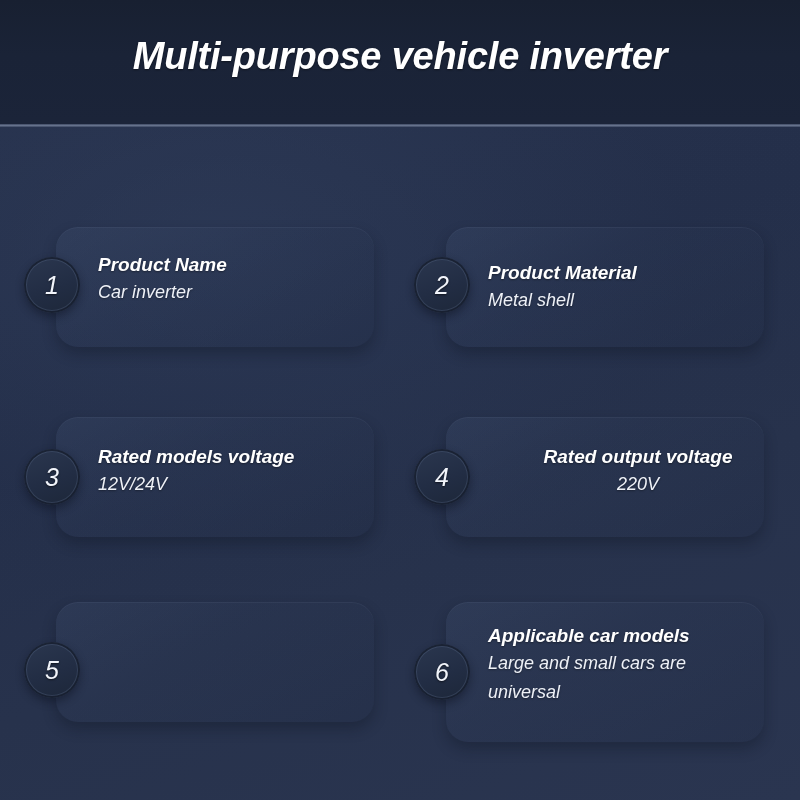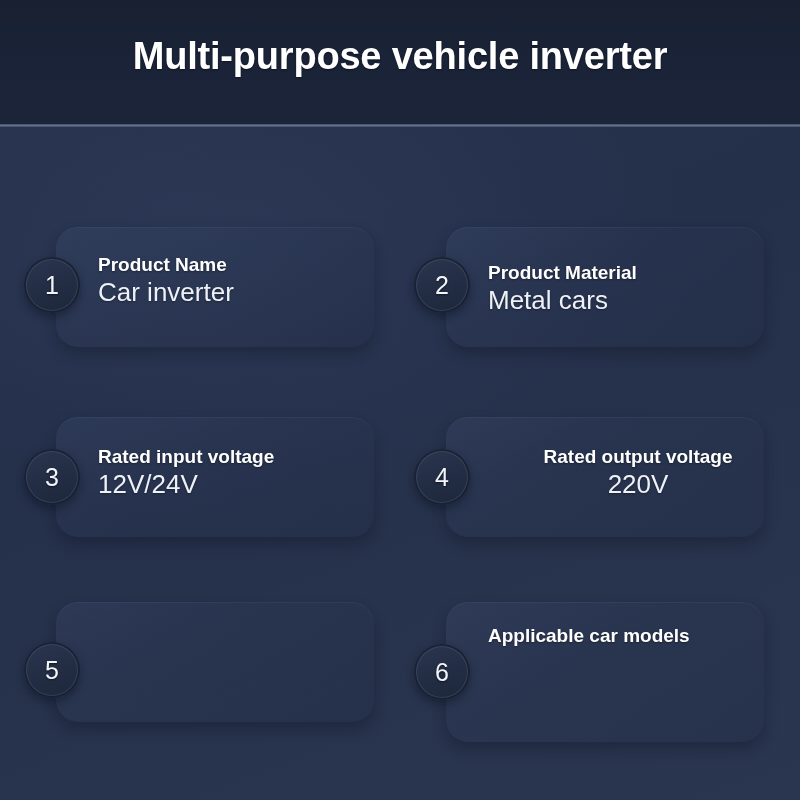--- a/index.html
+++ b/index.html
@@ -12,20 +12,21 @@
     font-family: "Liberation Sans", sans-serif;
     -webkit-font-smoothing: antialiased;
   }
 
   .page {
     position: relative;
     width: 800px;
     height: 800px;
     overflow: hidden;
     background: #222d46;
+    font-style: italic;
   }
 
   
   .header {
     position: absolute;
     left: 0;
     top: 0;
     width: 800px;
     height: 124px;
     background: linear-gradient(180deg, #182031 0%, #1a2337 45%, #1b2439 100%);
@@ -119,21 +120,21 @@
   }
   .card-title {
     color: #ffffff;
     font-size: 19px;
     font-weight: bold;
     line-height: 27px;
     text-shadow: 0 1px 2px rgba(0,0,0,0.40);
   }
   .card-sub {
     color: #eef1f7;
-    font-size: 26px;
+    font-size: 18px;
     font-weight: normal;
     line-height: 29px;
     text-shadow: 0 1px 2px rgba(0,0,0,0.35);
   }
 
   
   .col-left  { left: 0px; }
   .col-right { left: 390px; }
   .row-1 { top: 100px; }
   .row-2 { top: 290px; }
@@ -161,29 +162,29 @@
           <div class="card-title">Product Name</div>
           <div class="card-sub">Car inverter</div>
         </div>
       </div>
 
       <div class="cell col-right row-1">
         <div class="card"></div>
         <div class="badge" style="top:30px;">2</div>
         <div class="text-block" style="top:24px;margin-top:8px;">
           <div class="card-title">Product Material</div>
-          <div class="card-sub">Metal cars</div>
+          <div class="card-sub">Metal shell</div>
         </div>
       </div>
 
       <div class="cell col-left row-2">
         <div class="card"></div>
         <div class="badge" style="top:32px;">3</div>
         <div class="text-block" style="top:26px;">
-          <div class="card-title">Rated input voltage</div>
+          <div class="card-title">Rated models voltage</div>
           <div class="card-sub">12V/24V</div>
         </div>
       </div>
 
       <div class="cell col-right row-2">
         <div class="card"></div>
         <div class="badge" style="top:32px;">4</div>
         <div class="text-block" style="top:26px;text-align:center;">
           <div class="card-title">Rated output voltage</div>
           <div class="card-sub">220V</div>
@@ -195,18 +196,19 @@
         <div class="badge" style="top:40px;">5</div>
         <div class="text-block" style="top:34px;">
         </div>
       </div>
 
       <div class="cell col-right row-3">
         <div class="card tall"></div>
         <div class="badge" style="top:42px;">6</div>
         <div class="text-block" style="top:20px; width:215px;">
           <div class="card-title">Applicable car models</div>
+          <div class="card-sub" style="width:250px;">Large and small cars are universal</div>
         </div>
       </div>
 
     </div>
   </div>
 </div>
 
 </body></html>

